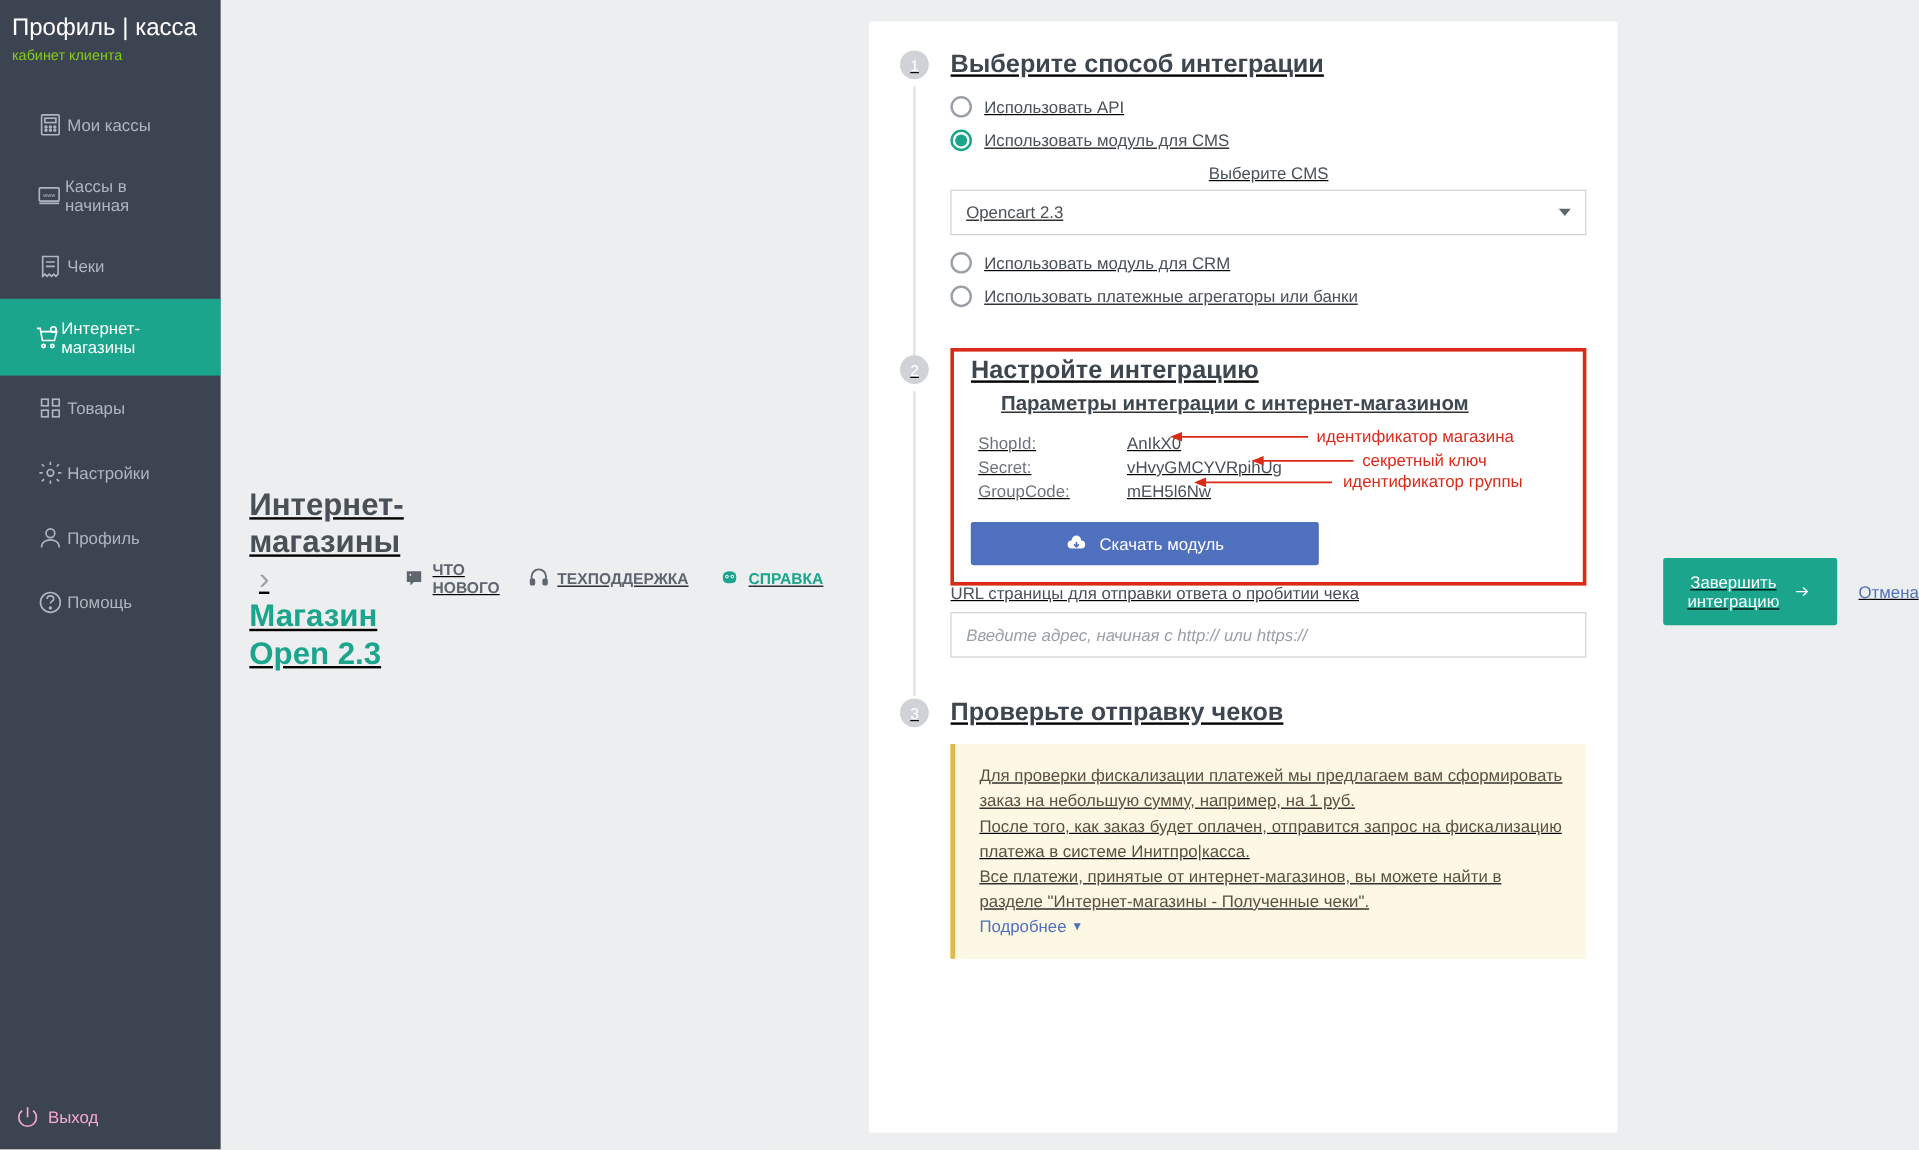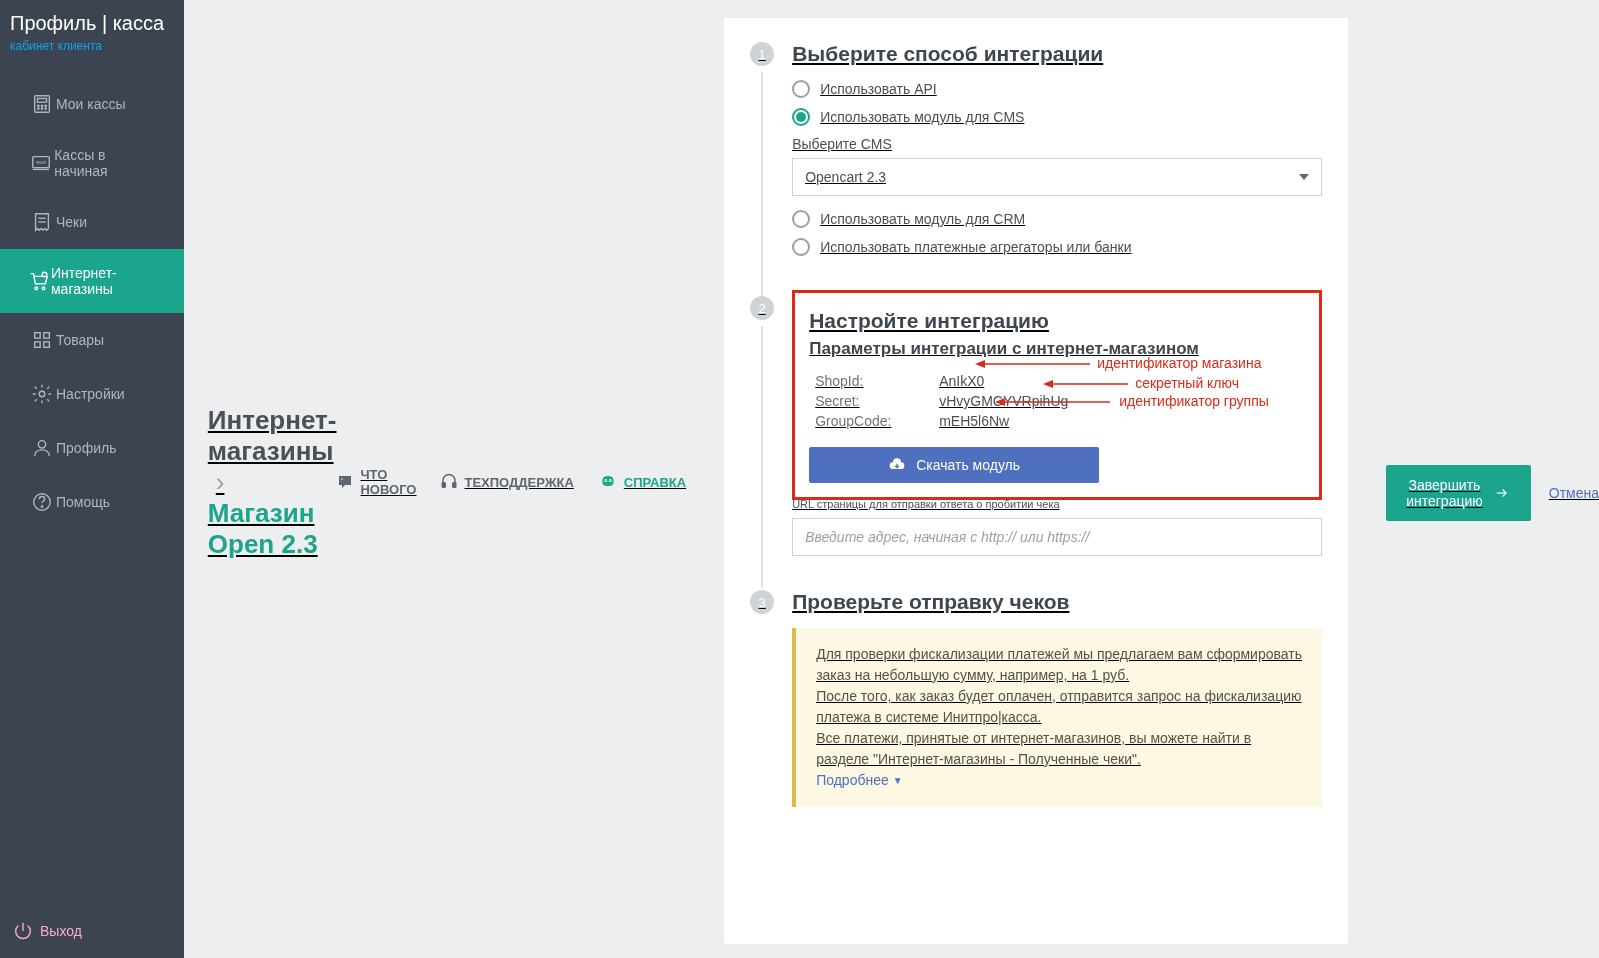--- a/index.html
+++ b/index.html
@@ -3,21 +3,21 @@
 <meta charset="utf-8">
 <style>
 * { margin: 0; padding: 0; box-sizing: border-box; }
 body { font-family: Arial, sans-serif; background: #f0f0f0; display: flex; width: 1599px; height: 958px; overflow: hidden; }
 
 
 .sidebar { width: 200px; background: #3d4451; color: #b0b5be; display: flex; flex-direction: column; }
 .sidebar-header { padding: 12px 10px 8px 10px; color: #fff; }
 .brand { font-size: 20px; font-weight: 400; }
 .brand .thin { font-weight: 300; }
-.subtitle { font-size: 12px; color: #0ea5e9; margin-top: 4px; }
+.subtitle { font-size: 12px; color: #84cc16; margin-top: 4px; }
 .sidebar-nav { flex: 1; margin-top: 16px; }
 .sidebar-item { display: flex; align-items: center; padding: 16px 28px; cursor: pointer; color: #b0b5be; font-size: 14px; }
 .sidebar-item.active { background: #1aa58c; color: #fff; }
 .sidebar-item .icon { width: 28px; display: inline-flex; align-items: center; justify-content: center; }
 .sidebar-footer { padding: 16px 12px; display: flex; align-items: center; cursor: pointer; color: #f9a8d4; font-size: 14px; text-align: center; }
 .sidebar-footer .icon { width: 28px; display: inline-flex; }
 
 
 .main { flex: 1; display: flex; flex-direction: row; background: #eceeef; text-decoration: underline; }
 .topbar { display: flex; align-items: center; padding: 12px 24px 6px 24px; }
@@ -27,43 +27,43 @@
 .header-links { margin-left: auto; display: flex; gap: 24px; align-items: center; }
 .header-link { display: flex; align-items: center; gap: 6px; font-size: 13px; font-weight: 700; color: #5f6670; cursor: pointer; }
 .header-link.help { color: #1aa58c; align-items: center; }
 
 .content { margin: 18px 14px 14px 14px; background: #fff; border-radius: 2px; padding: 24px 26px 40px 26px; }
 
 .step { display: flex; align-items: flex-start; margin-bottom: 10px; position: relative; }
 .step-num { width: 24px; height: 24px; border-radius: 50%; background: #cfd3d7; color: #fff; font-size: 13px; display: flex; align-items: center; justify-content: center; margin-right: 18px; flex-shrink: 0; z-index: 1; }
 .step-body { flex: 1; }
 .step-title { font-size: 21px; font-weight: 700; color: #3e4750; margin-bottom: 14px; }
-.step-subtitle { font-size: 17px; font-weight: 700; color: #3e4750; margin-bottom: 14px; }
+.step-subtitle { font-size: 17px; font-weight: 700; color: #3e4750; margin-bottom: 14px; margin-left: 25px; }
 
 .radio-line { display: flex; align-items: center; margin: 10px 0; font-size: 14px; color: #495057; cursor: pointer; }
 .radio-outer { width: 18px; height: 18px; border: 2px solid #9aa0a7; border-radius: 50%; margin-right: 10px; display: flex; align-items: center; justify-content: center; }
 .radio-line.selected .radio-outer { border-color: #1aa58c; }
 .radio-inner { width: 10px; height: 10px; border-radius: 50%; background: #1aa58c; }
 
-.select-label { font-size: 14px; color: #495057; margin: 8px 0 6px 0; }
+.select-label { font-size: 14px; color: #495057; margin: 8px 0 6px 0; text-align: center; }
 .select-box { width: 530px; border: 1px solid #cfd3d7; padding: 10px 12px; font-size: 14px; color: #495057; display: flex; justify-content: space-between; align-items: center; cursor: pointer; background: #fff; }
 .caret-down { width: 0; height: 0; border-left: 5px solid transparent; border-right: 5px solid transparent; border-top: 6px solid #5f6670; }
 
 .vline { position: absolute; left: 11px; top: 30px; bottom: -32px; width: 2px; background: #e0e3e6; }
 
-.red-box { border: 3px solid #d92b17; padding: 16px 14px 14px 14px; margin-top: 8px; position: relative; }
+.red-box { border: 3px solid #d92b17; padding: 4px 14px 14px 14px; margin-top: 8px; position: relative; }
 .params-row { display: flex; font-size: 14px; color: #6c737c; margin: 4px 6px; }
 .params-label { width: 124px; }
 .params-value { color: #495057; }
 .download-btn { margin-top: 14px; background: #4f6fbf; color: #fff; border: none; padding: 10px 40px; font-size: 14px; cursor: pointer; display: inline-flex; align-items: center; gap: 10px; border-radius: 2px; width: 290px; justify-content: center; }
 
 .annotation { position: absolute; font-size: 14px; color: #d92b17; white-space: nowrap; pointer-events: none; }
 .arrow-svg { position: absolute; pointer-events: none; }
 
-.url-label { font-size: 11px; color: #495057; margin-top: 14px; margin-bottom: 8px; }
+.url-label { font-size: 14px; color: #495057; margin-top: 14px; margin-bottom: 8px; }
 .url-input { width: 530px; border: 1px solid #cfd3d7; padding: 10px 12px; font-size: 14px; color: #495057; font-style: italic; }
 .url-input::placeholder { color: #9aa0a7; font-style: italic; }
 
 .alert { background: #fcf8e3; border-left: 4px solid #e0b94e; padding: 16px 20px; font-size: 14px; color: #595043; line-height: 1.5; margin-top: 10px; }
 .alert a { color: #4f6fbf; text-decoration: none; display: inline-flex; align-items: center; gap: 4px; }
 
 .action-row { display: flex; align-items: center; gap: 18px; margin: 28px 0 0 24px; }
 .finish-btn { background: #1aa58c; color: #fff; border: none; padding: 12px 20px; font-size: 14px; cursor: pointer; display: inline-flex; align-items: center; gap: 10px; border-radius: 2px; }
 .cancel-link { color: #4f6fbf; font-size: 14px; cursor: pointer; }
 

